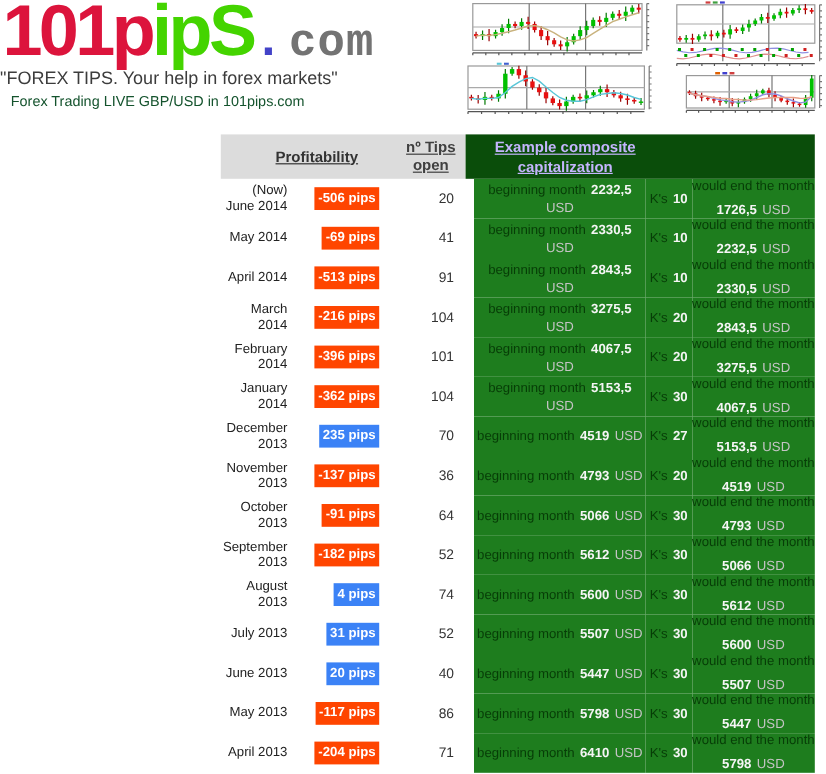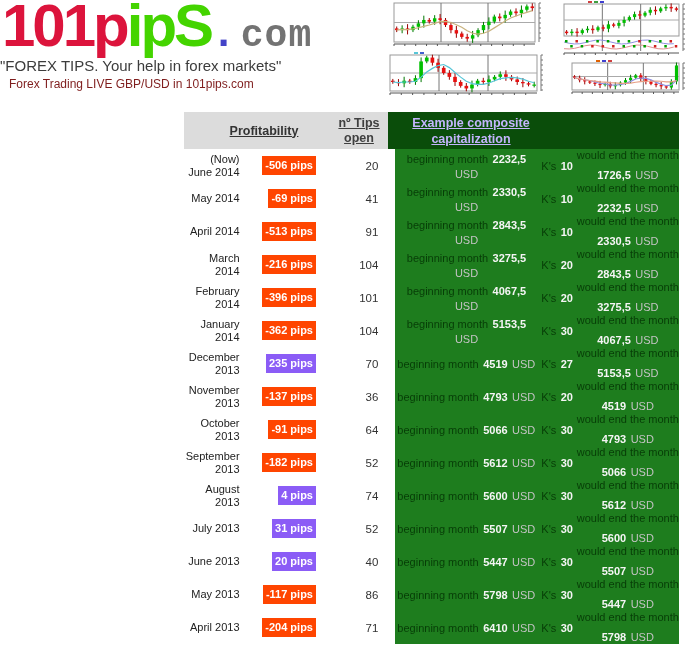--- a/index.html
+++ b/index.html
@@ -12,21 +12,21 @@
     font-family: "Liberation Sans", sans-serif;
   }
 
   
   .logo { position:absolute; left:2px; top:-4px; white-space:nowrap; line-height:1; }
   .logo .seg-red   { font-size:60px; font-weight:bold; color:#DC143C; letter-spacing:-3px; }
   .logo .seg-green { font-size:60px; font-weight:bold; color:#44D400; letter-spacing:-3px; }
   .logo .seg-dot   { font-size:42px; font-weight:bold; color:#4343C8; font-family:"Liberation Mono",monospace; }
   .logo .seg-com   { font-size:38px; font-weight:bold; color:#737373; font-family:"Liberation Mono",monospace; letter-spacing:1px; }
   .tagline  { position:absolute; left:0px;  top:57px; font-size:15px; color:#3c3c3c; }
-  .subtitle { position:absolute; left:9px;  top:77px; font-size:12px; color:#7f1d1d; }
+  .subtitle { position:absolute; left:9px;  top:77px; font-size:12px; color:#14532d; }
 
   
   .chart { position:absolute; background:#fff; }
   #chart1 { left:392px; top:0;    width:152px; height:50px; }
   #chart2 { left:388px; top:52px; width:158px; height:47px; }
   #chart3 { left:562px; top:1px;  width:126px; height:58px; }
   #chart4 { left:570px; top:60px; width:118px; height:38px; }
 
   
   .tbl { position:absolute; left:184px; top:112px; width:495px; }
@@ -41,24 +41,24 @@
                 color:#c4b5fd; text-decoration:underline; line-height:16px; }
 
   .tr { display:flex; height:33px; }
   .td { display:flex; align-items:center; }
   .c-month { width:61px; justify-content:flex-end; text-align:right; padding-right:4px;
              font-size:11px; color:#222; line-height:13px; }
   .c-badge { width:62px; justify-content:flex-end; padding-left:1px;margin-left:12px; }
   .badge { display:inline-block; padding:3px 3px; font-size:11px; font-weight:bold; color:#fff;
            line-height:13px; white-space:nowrap; overflow:hidden; max-width:60px; }
   .badge.neg { background:#FF4500; }
-  .badge.pos { background:#8b5cf6; }
+  .badge.pos { background:#3b82f6; }
   .c-tips { width:81px; justify-content:flex-end; padding-right:17px; font-size:11.5px; color:#333; }
   .green { background:#1E7D1E; }
-  .c-begin { width:146px; text-align:center; padding:0 2px; line-height:13px; }
+  .c-begin { width:146px; justify-content:center; text-align:center; padding:0 2px; line-height:13px; }
   .c-ks { width:40px; justify-content:center; text-align:center; line-height:13px; }
   .c-end { width:105px; flex-direction:column; justify-content:space-between; text-align:center; line-height:13px; }
   .glabel { font-size:11px; color:#073D07; }
   .gval { font-size:11px; font-weight:bold; color:#F5F5F5; }
   .gusd { font-size:11px; color:#C4C4C4; }
 </style>
 </head>
 <body>
 
 <div class="page">

